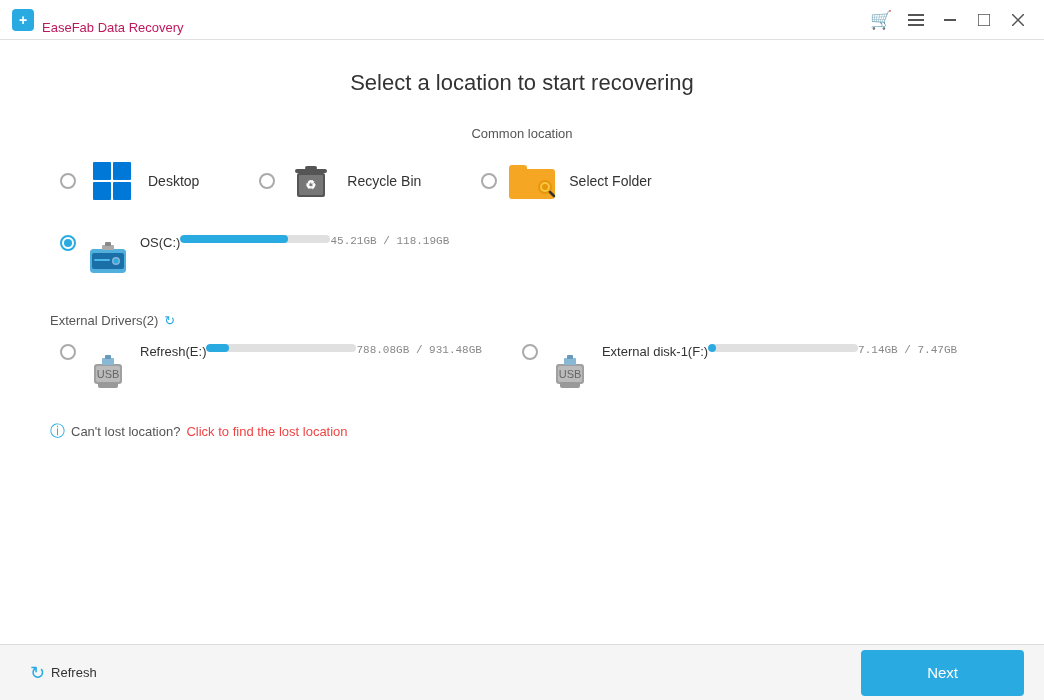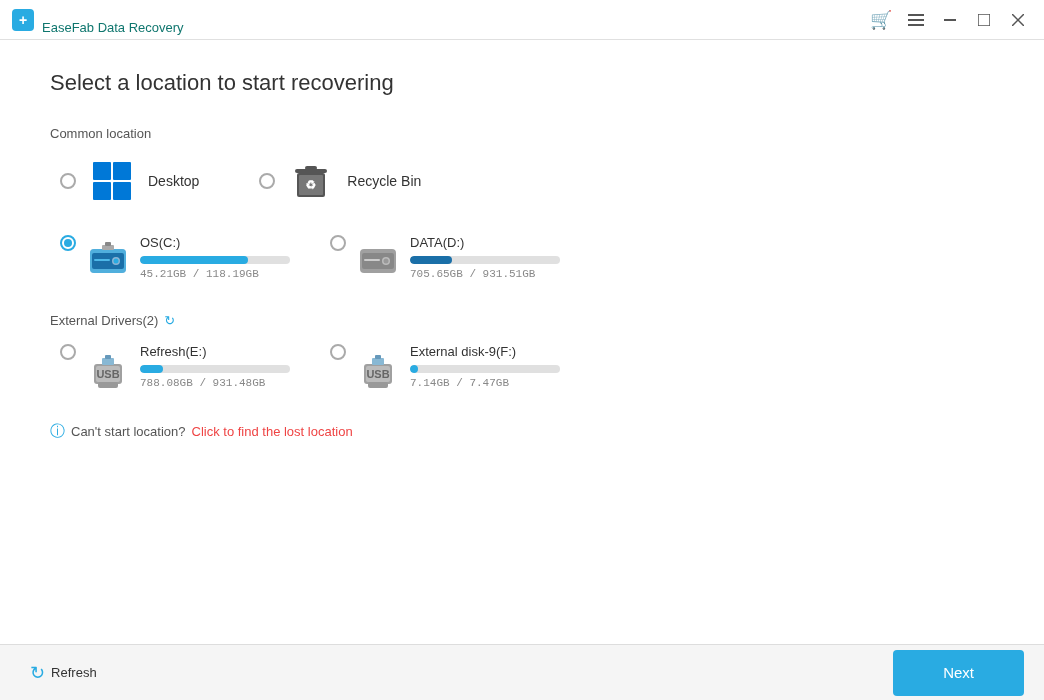--- a/index.html
+++ b/index.html
@@ -31,21 +31,21 @@
       display: flex;
       align-items: center;
       justify-content: center;
       color: white;
       font-size: 14px;
       font-weight: bold;
       margin-right: 8px;
     }
     .titlebar-title {
       font-size: 13px;
-      color: #0f766e;
+      color: #be185d;
       flex: 1;
       margin-top: 16px;
     }
     .titlebar-controls {
       display: flex;
       gap: 6px;
       align-items: center;
     }
     .titlebar-icon {
       width: 28px;
@@ -62,30 +62,32 @@
 
     
     .main-content {
       flex: 1;
       background: #fff;
       padding: 30px 50px 20px;
       overflow: auto;
     }
 
     .page-title {
+      text-align: center;
       font-size: 22px;
       color: #333;
       font-weight: 400;
       margin-bottom: 30px;
     }
 
     .section-label {
       font-size: 13px;
       color: #555;
       margin-bottom: 16px;
+      text-align: center;
     }
 
     
     .common-location-row {
       display: flex;
       align-items: center;
       gap: 60px;
       margin-bottom: 30px;
       padding-left: 10px;
     }
@@ -165,21 +167,21 @@
     .drive-item {
       display: flex;
       align-items: flex-start;
       gap: 10px;
       cursor: pointer;
       min-width: 230px;
     }
 
     .drive-info {
       display: flex;
-      flex-direction: column;
+      flex-direction: row;
     }
 
     .drive-name {
       font-size: 13px;
       color: #333;
       margin-bottom: 6px;
     }
 
     .progress-bar-bg {
       width: 150px;
@@ -213,21 +215,20 @@
       margin-top: 4px;
     }
 
     
     .usb-icon {
       width: 44px;
       height: 44px;
       position: relative;
       flex-shrink: 0;
       margin-top: 4px;
-      font-weight: bold;
     }
 
     
     .cant-find {
       display: flex;
       align-items: center;
       gap: 6px;
       margin-top: 10px;
       font-size: 13px;
       color: #555;
@@ -261,21 +262,21 @@
       background: none;
       border: none;
       padding: 6px 10px;
     }
 
     .next-btn {
       background: #29abe2;
       color: white;
       border: none;
       border-radius: 4px;
-      padding: 10px 50px;
+      padding: 10px 66px;
       font-size: 15px;
       cursor: pointer;
       height: 46px;
       min-width: 130px;
     }
 
     
     @keyframes spin {
       from { transform: rotate(0deg); }
       to { transform: rotate(360deg); }
@@ -358,20 +359,34 @@
           <rect x="6" y="10" width="32" height="4" rx="2" fill="#555"></rect>
 
           <rect x="16" y="7" width="12" height="4" rx="2" fill="#555"></rect>
 
           <text x="22" y="30" text-anchor="middle" font-size="12" fill="white" font-weight="bold">♻</text>
         </svg>
       </div>
       <span class="loc-label">Recycle Bin</span>
     </div>
 
+    <div class="location-item">
+      <div class="radio-btn"></div>
+      <div class="loc-icon">
+        <svg width="48" height="40" viewBox="0 0 48 40" fill="none">
+          <rect x="0" y="8" width="46" height="30" rx="3" fill="#f5a623"></rect>
+          <rect x="0" y="4" width="18" height="8" rx="3" fill="#f5a623"></rect>
+          <circle cx="36" cy="26" r="7" fill="#e8950a"></circle>
+          <circle cx="36" cy="26" r="5" fill="#f5c842"></circle>
+          <line x1="41" y1="31" x2="45" y2="35" stroke="#333" stroke-width="2.5" stroke-linecap="round"></line>
+          <circle cx="36" cy="26" r="3" fill="#e8950a"></circle>
+        </svg>
+      </div>
+      <span class="loc-label">Select Folder</span>
+    </div>
   </div>
 
 
   <div class="drives-row">
 
     <div class="drive-item">
       <div class="radio-btn selected"></div>
       <div class="hdd-icon">
         <svg class="hdd-svg" viewBox="0 0 44 44" fill="none">
           <rect x="4" y="10" width="36" height="24" rx="4" fill="#8ab4d4"></rect>
@@ -387,39 +402,20 @@
       </div>
       <div class="drive-info">
         <span class="drive-name">OS(C:)</span>
         <div class="progress-bar-bg">
           <div class="progress-bar-fill blue" style="width: 72%"></div>
         </div>
         <span class="drive-size">45.21GB / 118.19GB</span>
       </div>
     </div>
 
-    <div class="drive-item">
-      <div class="radio-btn"></div>
-      <div class="hdd-icon">
-        <svg class="hdd-svg" viewBox="0 0 44 44" fill="none">
-          <rect x="4" y="10" width="36" height="24" rx="4" fill="#a0a0a0"></rect>
-          <rect x="6" y="14" width="32" height="16" rx="2" fill="#888"></rect>
-          <circle cx="30" cy="22" r="4" fill="#bbb"></circle>
-          <circle cx="30" cy="22" r="2.5" fill="#999"></circle>
-          <rect x="8" y="20" width="16" height="2" rx="1" fill="#ccc"></rect>
-        </svg>
-      </div>
-      <div class="drive-info">
-        <span class="drive-name">DATA(D:)</span>
-        <div class="progress-bar-bg">
-          <div class="progress-bar-fill dark-blue" style="width: 28%"></div>
-        </div>
-        <span class="drive-size">705.65GB / 931.51GB</span>
-      </div>
-    </div>
   </div>
 
   <div class="section-title">
     <span>External Drivers(2)</span>
     <span class="spin-icon" style="font-size:13px; color:#29abe2;">↻</span>
   </div>
 
   <div class="drives-row">
 
     <div class="drive-item">
@@ -453,32 +449,32 @@
         <svg class="usb-svg" viewBox="0 0 44 44" fill="none">
           <rect x="8" y="16" width="28" height="20" rx="3" fill="#a0a0a0"></rect>
           <rect x="10" y="18" width="24" height="16" rx="2" fill="#bbb"></rect>
           <rect x="16" y="10" width="12" height="7" rx="1" fill="#88b8d4"></rect>
           <rect x="19" y="7" width="6" height="4" rx="1" fill="#6699bb"></rect>
           <text x="22" y="30" text-anchor="middle" font-size="11" fill="#666">USB</text>
           <rect x="12" y="34" width="20" height="6" rx="2" fill="#999"></rect>
         </svg>
       </div>
       <div class="drive-info">
-        <span class="drive-name">External disk-9(F:)</span>
+        <span class="drive-name">External disk-1(F:)</span>
         <div class="progress-bar-bg">
           <div class="progress-bar-fill blue" style="width: 5%"></div>
         </div>
         <span class="drive-size">7.14GB / 7.47GB</span>
       </div>
     </div>
   </div>
 
   <div class="cant-find">
     <span style="color:#29abe2; font-size:15px;">ⓘ</span>
-    <span>Can't start location?</span>
+    <span>Can't lost location?</span>
     <a>Click to find the lost location</a>
   </div>
 </div>
 
 <div class="footer">
   <button class="refresh-btn">
     <span style="font-size:18px; color:#29abe2;">↻</span>
     <span>Refresh</span>
   </button>
   <button class="next-btn">Next</button>

